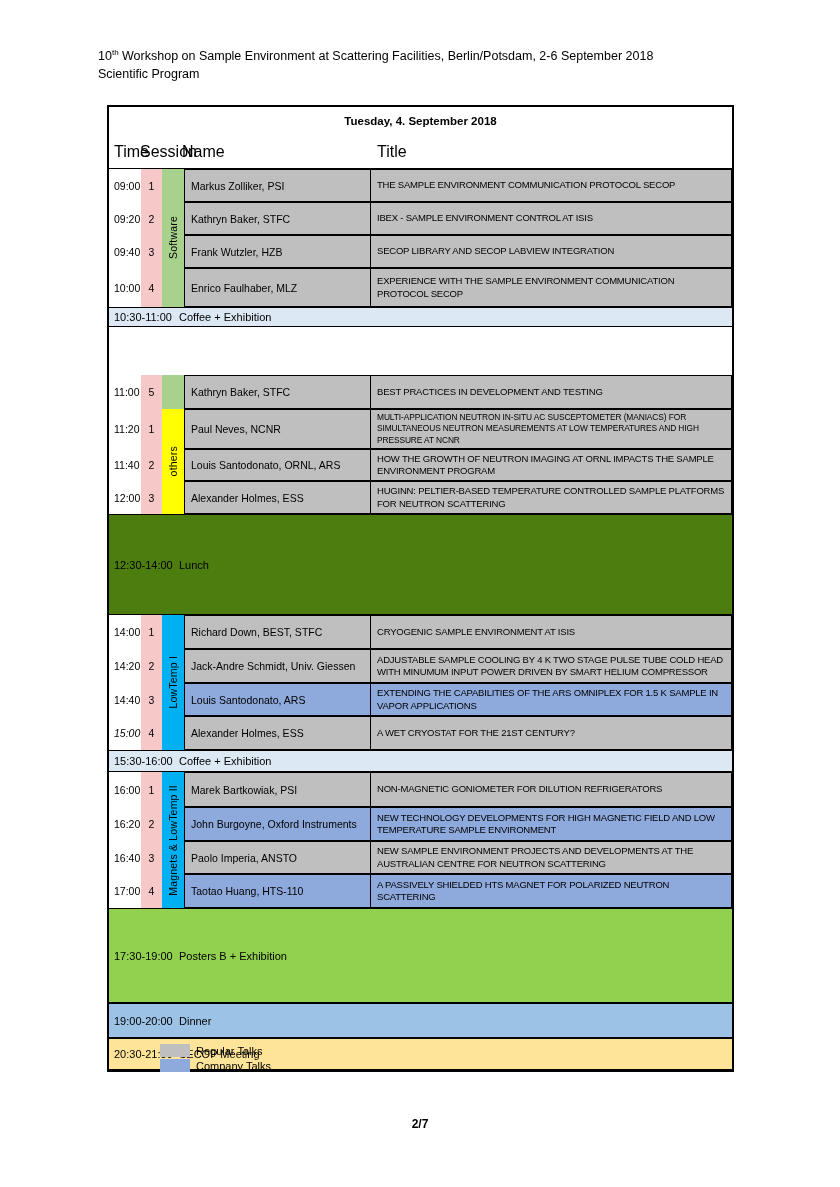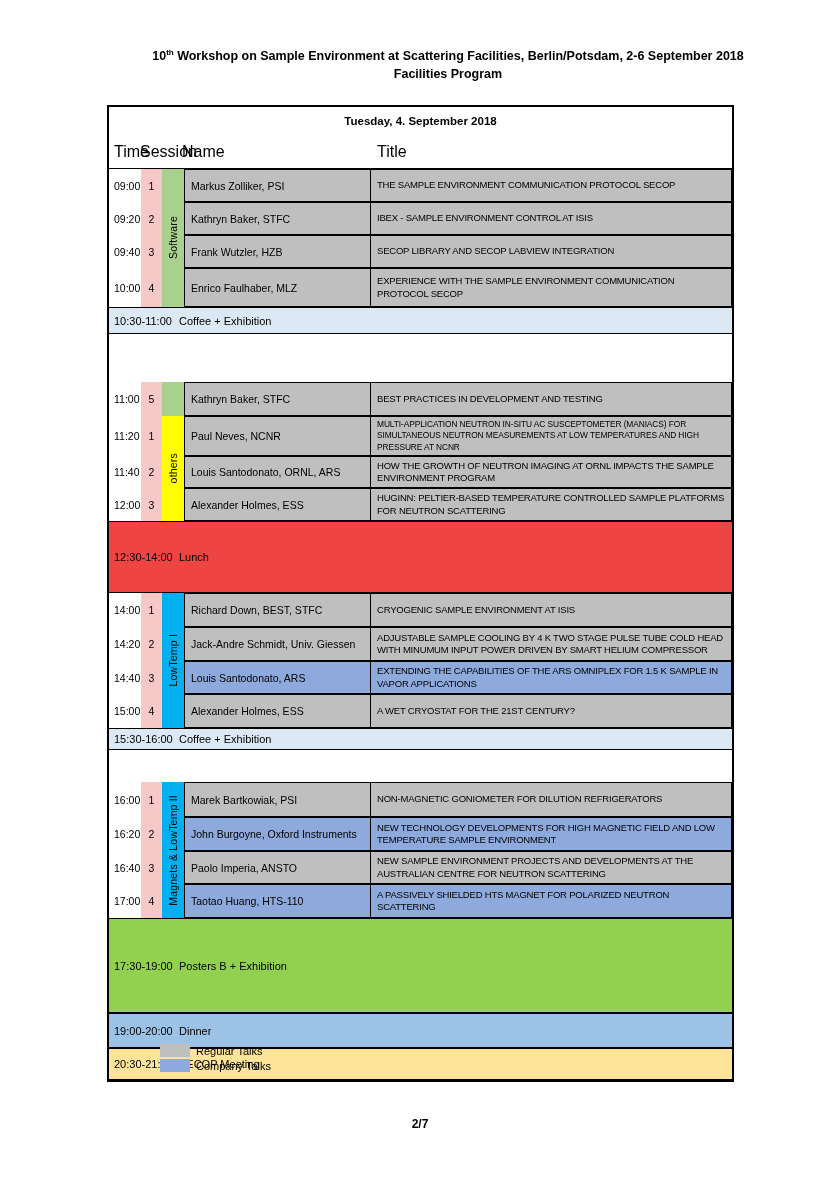--- a/index.html
+++ b/index.html
@@ -4,21 +4,21 @@
 <style>
   * { margin:0; padding:0; box-sizing:border-box; }
   html,body { background:#e8e8e8; }
   .page {
     position:relative; width:840px; height:1187px; background:#ffffff;
     margin:0 auto; font-family:"Liberation Sans", sans-serif; color:#000;
     overflow:hidden;
   }
   .doc-header {
     position:absolute; left:98px; top:44px; width:700px;
-    font-weight:bold; font-size:12.5px; line-height:18px;text-align:center;
+    font-weight:normal; font-size:12.5px; line-height:18px;
   }
   .doc-header sup { font-size:8px; }
   .schedule {
     position:absolute; left:107px; top:105px; width:627px;
     border:2px solid #000; background:#fff;
   }
   .day-header {
     height:28px; display:flex; align-items:center; justify-content:center;
     font-weight:bold; font-size:11.5px;
   }
@@ -66,21 +66,21 @@
     font-weight:bold; font-size:12px;
   }
 </style>
 </head>
 <body>
 
 <div class="page">
 
   <div class="doc-header">
     <div><span>10</span><sup>th</sup><span> Workshop on Sample Environment at Scattering Facilities, Berlin/Potsdam, 2-6 September 2018</span></div>
-    <div>Facilities Program</div>
+    <div>Scientific Program</div>
   </div>
 
   <div class="schedule">
     <div class="day-header">Tuesday, 4. September 2018</div>
     <div class="col-header">
       <span class="col-h-time">Time</span>
       <span class="col-h-session">Session</span>
       <span class="col-h-name">Name</span>
       <span class="col-h-title">Title</span>
     </div>
@@ -99,21 +99,21 @@
           <div class="cell name" style="grid-area: 3 / 4; background: rgb(191, 191, 191);">Frank Wutzler, HZB</div>
           <div class="cell title" style="grid-area: 3 / 5; background: rgb(191, 191, 191);">SECOP LIBRARY AND SECOP LABVIEW INTEGRATION</div>
           <div class="cell time" style="grid-area: 4 / 1;">10:00</div>
           <div class="cell num" style="grid-area: 4 / 2; background: rgb(246, 200, 200);">4</div>
           <div class="cell name" style="grid-area: 4 / 4; background: rgb(191, 191, 191);">Enrico Faulhaber, MLZ</div>
           <div class="cell title" style="grid-area: 4 / 5; background: rgb(191, 191, 191);">EXPERIENCE WITH THE SAMPLE ENVIRONMENT COMMUNICATION PROTOCOL SECOP</div>
           <div class="cell vlabel" style="grid-area: 1 / 3 / span 4; background: rgb(169, 209, 142);">
             <div class="vlabel-inner">Software</div>
           </div>
         </div>
-        <div class="break-row" style="height: 27px; background: rgb(220, 232, 244);">
+        <div class="break-row" style="height: 20px; background: rgb(220, 232, 244);">
           <div class="btime">10:30-11:00</div>
           <div class="blabel">Coffee + Exhibition</div>
         </div>
         <div class="block" style="grid-template-columns: 32px 21px 22px 187px 1fr; grid-template-rows: 34px 40px 32px 33px; margin-top: 48px;">
           <div class="cell time" style="grid-area: 1 / 1;">11:00</div>
           <div class="cell num" style="grid-area: 1 / 2; background: rgb(246, 200, 200);">5</div>
           <div class="cell name" style="grid-area: 1 / 4; background: rgb(191, 191, 191);">Kathryn Baker, STFC</div>
           <div class="cell title" style="grid-area: 1 / 5; background: rgb(191, 191, 191);">BEST PRACTICES IN DEVELOPMENT AND TESTING</div>
           <div class="cell time" style="grid-area: 2 / 1;">11:20</div>
           <div class="cell num" style="grid-area: 2 / 2; background: rgb(246, 200, 200);">1</div>
@@ -127,50 +127,50 @@
           <div class="cell num" style="grid-area: 4 / 2; background: rgb(246, 200, 200);">3</div>
           <div class="cell name" style="grid-area: 4 / 4; background: rgb(191, 191, 191);">Alexander Holmes, ESS</div>
           <div class="cell title" style="grid-area: 4 / 5; background: rgb(191, 191, 191);">HUGINN: PELTIER-BASED TEMPERATURE CONTROLLED SAMPLE PLATFORMS FOR NEUTRON SCATTERING</div>
           <div class="cell vlabel" style="grid-area: 1 / 3 / span 1; background: rgb(169, 209, 142);">
             <div class="vlabel-inner"></div>
           </div>
           <div class="cell vlabel" style="grid-area: 2 / 3 / span 3; background: rgb(255, 255, 0);">
             <div class="vlabel-inner">others</div>
           </div>
         </div>
-        <div class="break-row" style="height: 72px; background: #ef4444;">
+        <div class="break-row" style="height: 101px; background: #4d7c0f;">
           <div class="btime">12:30-14:00</div>
           <div class="blabel">Lunch</div>
         </div>
         <div class="block" style="grid-template-columns: 32px 21px 22px 187px 1fr; grid-template-rows: 34px 34px 33px 34px;">
           <div class="cell time" style="grid-area: 1 / 1;">14:00</div>
           <div class="cell num" style="grid-area: 1 / 2; background: rgb(246, 200, 200);">1</div>
           <div class="cell name" style="grid-area: 1 / 4; background: rgb(191, 191, 191);">Richard Down, BEST, STFC</div>
           <div class="cell title" style="grid-area: 1 / 5; background: rgb(191, 191, 191);">CRYOGENIC SAMPLE ENVIRONMENT AT ISIS</div>
           <div class="cell time" style="grid-area: 2 / 1;">14:20</div>
           <div class="cell num" style="grid-area: 2 / 2; background: rgb(246, 200, 200);">2</div>
           <div class="cell name" style="grid-area: 2 / 4; background: rgb(191, 191, 191);">Jack-Andre Schmidt, Univ. Giessen</div>
           <div class="cell title" style="grid-area: 2 / 5; background: rgb(191, 191, 191);">ADJUSTABLE SAMPLE COOLING BY 4 K TWO STAGE PULSE TUBE COLD HEAD WITH MINUMUM INPUT POWER DRIVEN BY SMART HELIUM COMPRESSOR</div>
           <div class="cell time" style="grid-area: 3 / 1;">14:40</div>
           <div class="cell num" style="grid-area: 3 / 2; background: rgb(246, 200, 200);">3</div>
           <div class="cell name" style="grid-area: 3 / 4; background: rgb(142, 169, 219);">Louis Santodonato, ARS</div>
           <div class="cell title" style="grid-area: 3 / 5; background: rgb(142, 169, 219);">EXTENDING THE CAPABILITIES OF THE ARS OMNIPLEX FOR 1.5 K SAMPLE IN VAPOR APPLICATIONS</div>
-          <div class="cell time" style="grid-area: 4 / 1;">15:00</div>
+          <div class="cell time" style="grid-area: 4 / 1; font-style: italic;">15:00</div>
           <div class="cell num" style="grid-area: 4 / 2; background: rgb(246, 200, 200);">4</div>
           <div class="cell name" style="grid-area: 4 / 4; background: rgb(191, 191, 191);">Alexander Holmes, ESS</div>
           <div class="cell title" style="grid-area: 4 / 5; background: rgb(191, 191, 191);">A WET CRYOSTAT FOR THE 21ST CENTURY?</div>
           <div class="cell vlabel" style="grid-area: 1 / 3 / span 4; background: rgb(0, 176, 240);">
             <div class="vlabel-inner">LowTemp I</div>
           </div>
         </div>
         <div class="break-row" style="height: 22px; background: rgb(220, 232, 244);">
           <div class="btime">15:30-16:00</div>
           <div class="blabel">Coffee + Exhibition</div>
         </div>
-        <div class="block" style="grid-template-columns: 32px 21px 22px 187px 1fr; grid-template-rows: 35px 34px 33px 34px; margin-top: 32px;">
+        <div class="block" style="grid-template-columns: 32px 21px 22px 187px 1fr; grid-template-rows: 35px 34px 33px 34px;">
           <div class="cell time" style="grid-area: 1 / 1;">16:00</div>
           <div class="cell num" style="grid-area: 1 / 2; background: rgb(246, 200, 200);">1</div>
           <div class="cell name" style="grid-area: 1 / 4; background: rgb(191, 191, 191);">Marek Bartkowiak, PSI</div>
           <div class="cell title" style="grid-area: 1 / 5; background: rgb(191, 191, 191);">NON-MAGNETIC GONIOMETER FOR DILUTION REFRIGERATORS</div>
           <div class="cell time" style="grid-area: 2 / 1;">16:20</div>
           <div class="cell num" style="grid-area: 2 / 2; background: rgb(246, 200, 200);">2</div>
           <div class="cell name" style="grid-area: 2 / 4; background: rgb(142, 169, 219);">John Burgoyne, Oxford Instruments</div>
           <div class="cell title" style="grid-area: 2 / 5; background: rgb(142, 169, 219);">NEW TECHNOLOGY DEVELOPMENTS FOR HIGH MAGNETIC FIELD AND LOW TEMPERATURE SAMPLE ENVIRONMENT</div>
           <div class="cell time" style="grid-area: 3 / 1;">16:40</div>
           <div class="cell num" style="grid-area: 3 / 2; background: rgb(246, 200, 200);">3</div>

